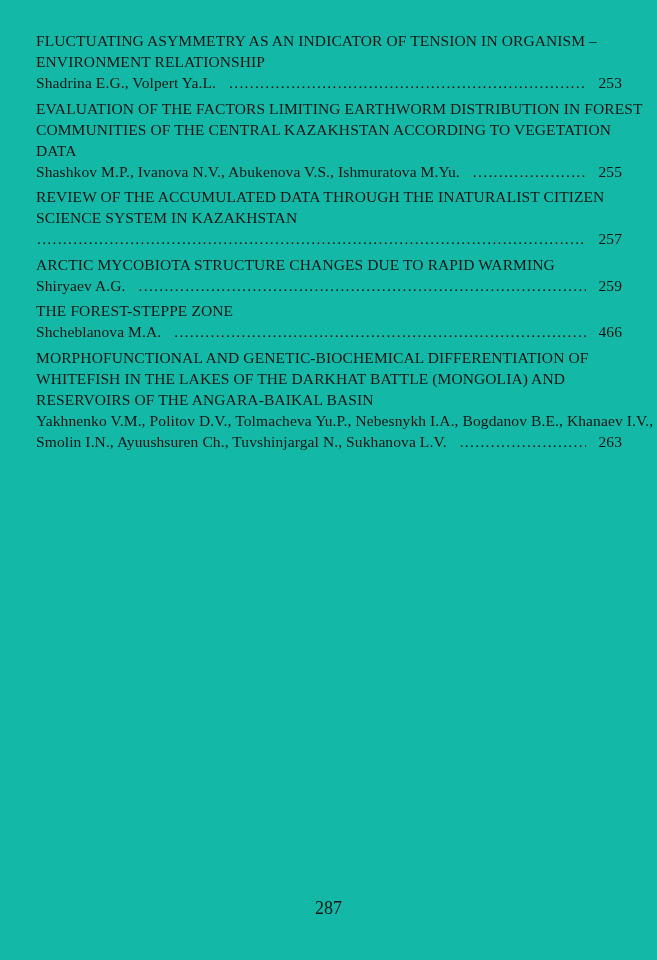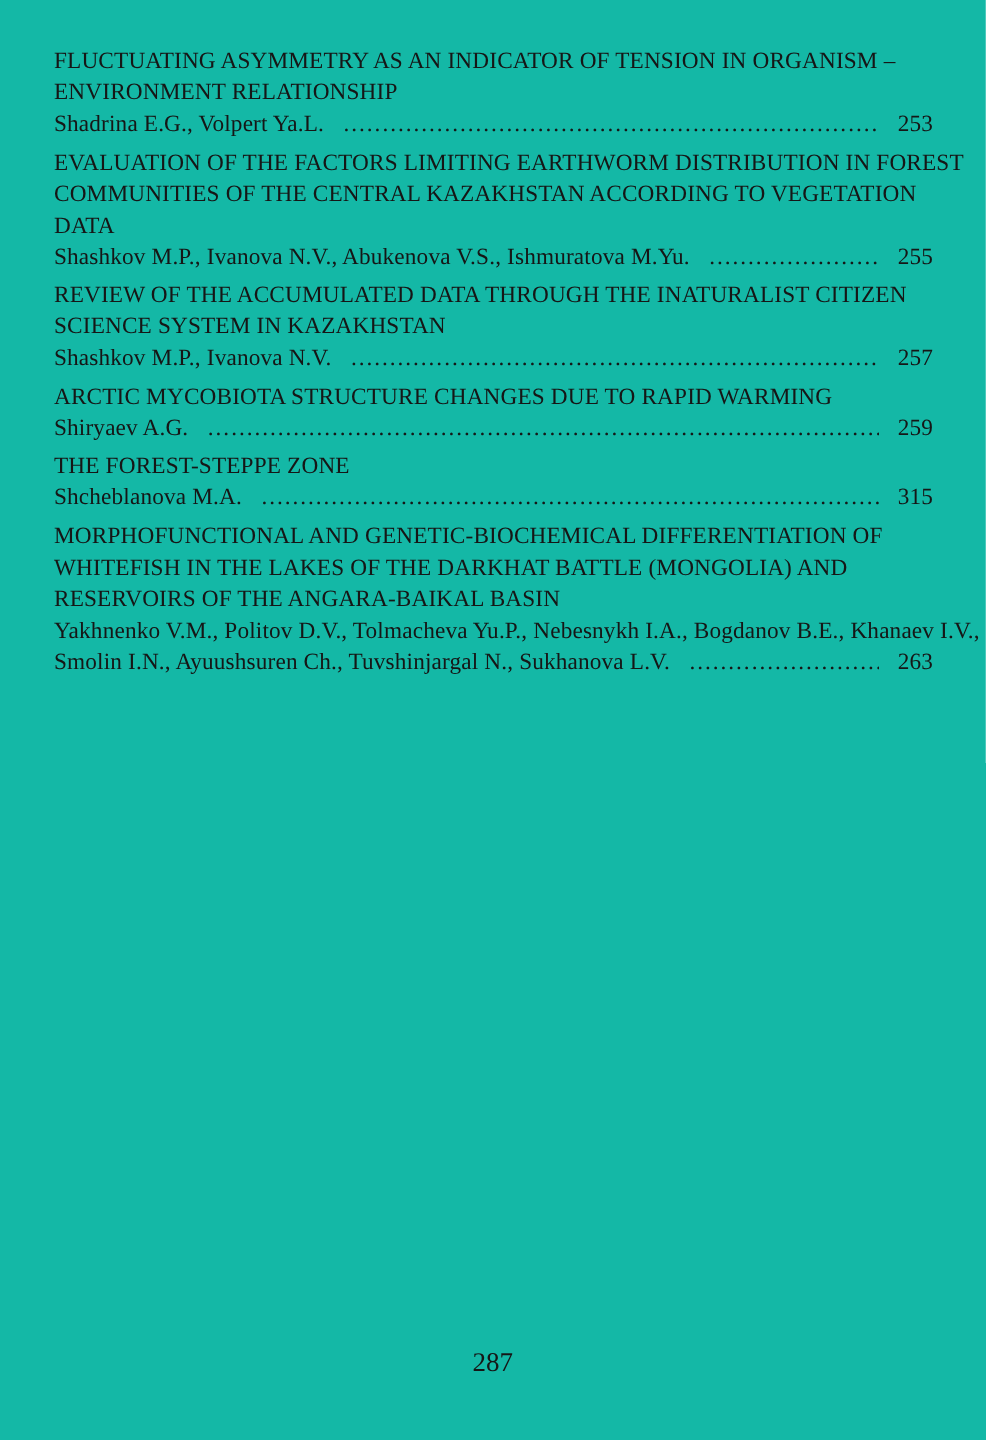--- a/index.html
+++ b/index.html
@@ -95,39 +95,38 @@
         <div class="leader-line">
           <span class="authors">Shashkov M.P., Ivanova N.V., Abukenova V.S., Ishmuratova M.Yu.</span>
           <span class="dots" aria-hidden="true">............................................................................................................................................................................................................................</span>
           <span class="pg">255</span>
         </div>
       </div>
     <div class="entry">
         <div class="title-line">REVIEW OF THE ACCUMULATED DATA THROUGH THE INATURALIST CITIZEN</div>
         <div class="title-line">SCIENCE SYSTEM IN KAZAKHSTAN</div>
         <div class="leader-line">
-          <span class="authors">Shashkov M.P., Ivanova N.V.</span>
           <span class="dots" aria-hidden="true">............................................................................................................................................................................................................................</span>
           <span class="pg">257</span>
         </div>
       </div>
     <div class="entry">
         <div class="title-line">ARCTIC MYCOBIOTA STRUCTURE CHANGES DUE TO RAPID WARMING</div>
         <div class="leader-line">
           <span class="authors">Shiryaev A.G.</span>
           <span class="dots" aria-hidden="true">............................................................................................................................................................................................................................</span>
           <span class="pg">259</span>
         </div>
       </div>
     <div class="entry">
         <div class="title-line">THE FOREST-STEPPE ZONE</div>
         <div class="leader-line">
           <span class="authors">Shcheblanova M.A.</span>
           <span class="dots" aria-hidden="true">............................................................................................................................................................................................................................</span>
-          <span class="pg">315</span>
+          <span class="pg">466</span>
         </div>
       </div>
     <div class="entry">
         <div class="title-line">MORPHOFUNCTIONAL AND GENETIC-BIOCHEMICAL DIFFERENTIATION OF</div>
         <div class="title-line">WHITEFISH IN THE LAKES OF THE DARKHAT BATTLE (MONGOLIA) AND</div>
         <div class="title-line">RESERVOIRS OF THE ANGARA-BAIKAL BASIN</div>
         <div class="author-line">Yakhnenko V.M., Politov D.V., Tolmacheva Yu.P., Nebesnykh I.A., Bogdanov B.E., Khanaev I.V.,</div>
         <div class="leader-line">
           <span class="authors">Smolin I.N., Ayuushsuren Ch., Tuvshinjargal N., Sukhanova L.V.</span>
           <span class="dots" aria-hidden="true">............................................................................................................................................................................................................................</span>

